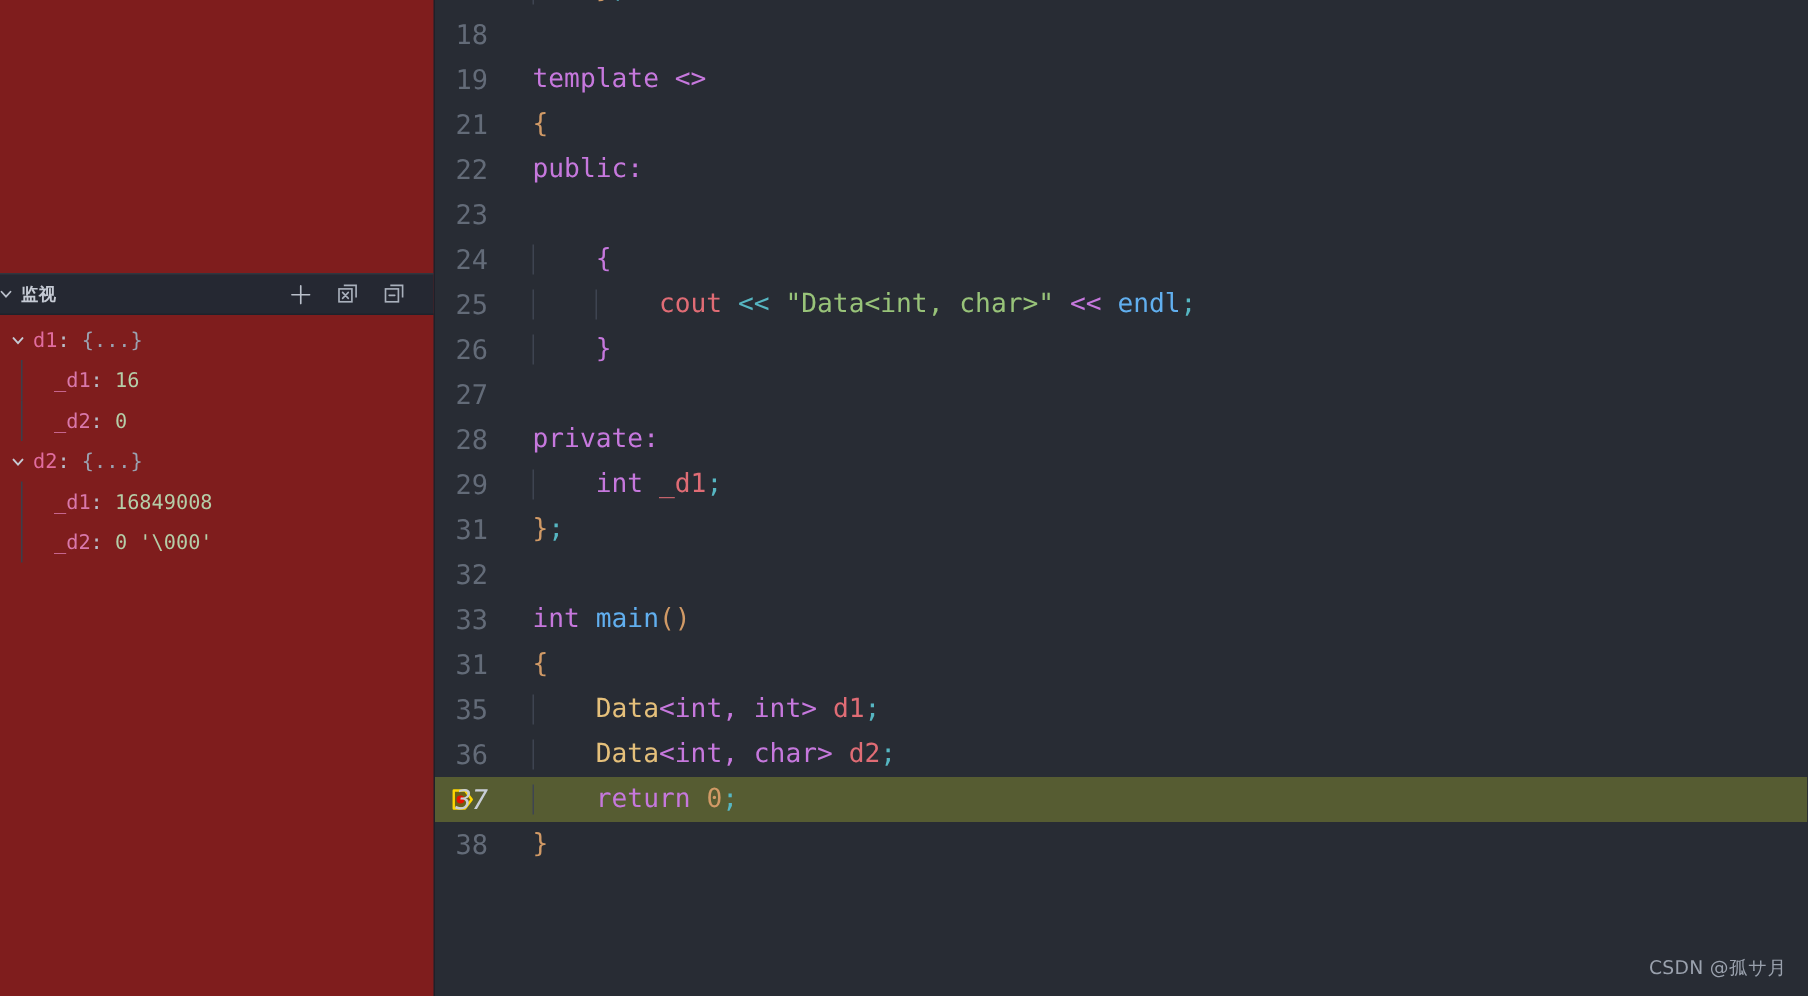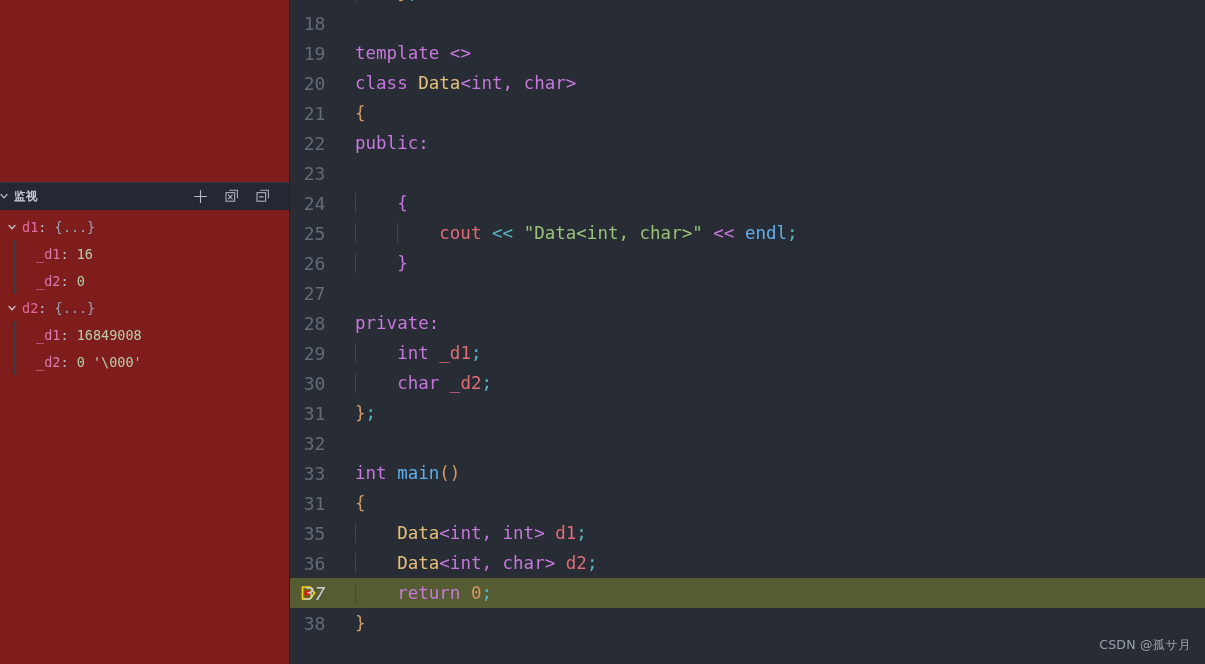--- a/index.html
+++ b/index.html
@@ -206,31 +206,29 @@
         <div class="watch-row child"><span class="indent-line"></span><span class="v-name-child">_d1</span><span class="v-colon">: </span><span class="v-val">16849008</span></div>
         <div class="watch-row child"><span class="indent-line"></span><span class="v-name-child">_d2</span><span class="v-colon">: </span><span class="v-val">0 '\000'</span></div>
       </div>
   </div>
 
   <div id="editor">
     <div id="code-scroll" style="margin-top: -22px;">
         <div class="line"><span class="gutter">17</span><span class="code"><span class="iguide" style="left: 0px;"></span><span class="t-plain">    </span><span class="t-brace">}</span><span class="t-semi">;</span></span></div>
         <div class="line"><span class="gutter">18</span><span class="code"></span></div>
         <div class="line"><span class="gutter">19</span><span class="code"><span class="t-key">template</span><span class="t-plain"> </span><span class="t-punc">&lt;&gt;</span></span></div>
-        <div class="line"><span class="gutter">20</span><span class="code"><span class="t-key">class</span><span class="t-plain"> </span><span class="t-type">Data</span><span class="t-punc">&lt;</span><span class="t-key">int</span><span class="t-punc">, </span><span class="t-key">char</span><span class="t-punc">&gt;</span></span></div>
         <div class="line"><span class="gutter">21</span><span class="code"><span class="t-brace">{</span></span></div>
         <div class="line"><span class="gutter">22</span><span class="code"><span class="t-key">public</span><span class="t-key">:</span></span></div>
         <div class="line"><span class="gutter">23</span></div>
         <div class="line"><span class="gutter">24</span><span class="code"><span class="iguide" style="left: 0px;"></span><span class="t-plain">    </span><span class="t-punc">{</span></span></div>
         <div class="line"><span class="gutter">25</span><span class="code"><span class="iguide" style="left: 0px;"></span><span class="iguide" style="left: 42.2px;"></span><span class="t-plain">        </span><span class="t-var">cout</span><span class="t-plain"> </span><span class="t-op">&lt;&lt;</span><span class="t-plain"> </span><span class="t-str">"Data&lt;int, char&gt;"</span><span class="t-plain"> </span><span class="t-punc">&lt;&lt;</span><span class="t-plain"> </span><span class="t-fn">endl</span><span class="t-semi">;</span></span></div>
         <div class="line"><span class="gutter">26</span><span class="code"><span class="iguide" style="left: 0px;"></span><span class="t-plain">    </span><span class="t-punc">}</span></span></div>
         <div class="line"><span class="gutter">27</span><span class="code"></span></div>
         <div class="line"><span class="gutter">28</span><span class="code"><span class="t-key">private</span><span class="t-key">:</span></span></div>
         <div class="line"><span class="gutter">29</span><span class="code"><span class="iguide" style="left: 0px;"></span><span class="t-plain">    </span><span class="t-key">int</span><span class="t-plain"> </span><span class="t-var">_d1</span><span class="t-semi">;</span></span></div>
-        <div class="line"><span class="gutter">30</span><span class="code"><span class="iguide" style="left: 0px;"></span><span class="t-plain">    </span><span class="t-key">char</span><span class="t-plain"> </span><span class="t-var">_d2</span><span class="t-semi">;</span></span></div>
         <div class="line"><span class="gutter">31</span><span class="code"><span class="t-brace">}</span><span class="t-semi">;</span></span></div>
         <div class="line"><span class="gutter">32</span><span class="code"></span></div>
         <div class="line"><span class="gutter">33</span><span class="code"><span class="t-key">int</span><span class="t-plain"> </span><span class="t-fn">main</span><span class="t-brace">()</span></span></div>
         <div class="line"><span class="gutter">31</span><span class="code"><span class="t-brace">{</span></span></div>
         <div class="line"><span class="gutter">35</span><span class="code"><span class="iguide" style="left: 0px;"></span><span class="t-plain">    </span><span class="t-type">Data</span><span class="t-punc">&lt;</span><span class="t-key">int</span><span class="t-punc">, </span><span class="t-key">int</span><span class="t-punc">&gt;</span><span class="t-plain"> </span><span class="t-var">d1</span><span class="t-semi">;</span></span></div>
         <div class="line"><span class="gutter">36</span><span class="code"><span class="iguide" style="left: 0px;"></span><span class="t-plain">    </span><span class="t-type">Data</span><span class="t-punc">&lt;</span><span class="t-key">int</span><span class="t-punc">, </span><span class="t-key">char</span><span class="t-punc">&gt;</span><span class="t-plain"> </span><span class="t-var">d2</span><span class="t-semi">;</span></span></div>
         <div class="line hl"><span class="bp"><svg width="18" height="18" viewBox="0 0 18 18">
               <path d="M2.5 3 H10 L14.5 9 L10 15 H2.5 Z" fill="#6b6119" stroke="#ffd700" stroke-width="1.6" stroke-linejoin="round"></path>
               <circle cx="7" cy="9" r="2.6" fill="#e51400"></circle>
             </svg></span><span class="gutter">37</span><span class="code"><span class="iguide" style="left: 0px;"></span><span class="t-plain">    </span><span class="t-key">return</span><span class="t-plain"> </span><span class="t-num">0</span><span class="t-semi">;</span></span></div>

